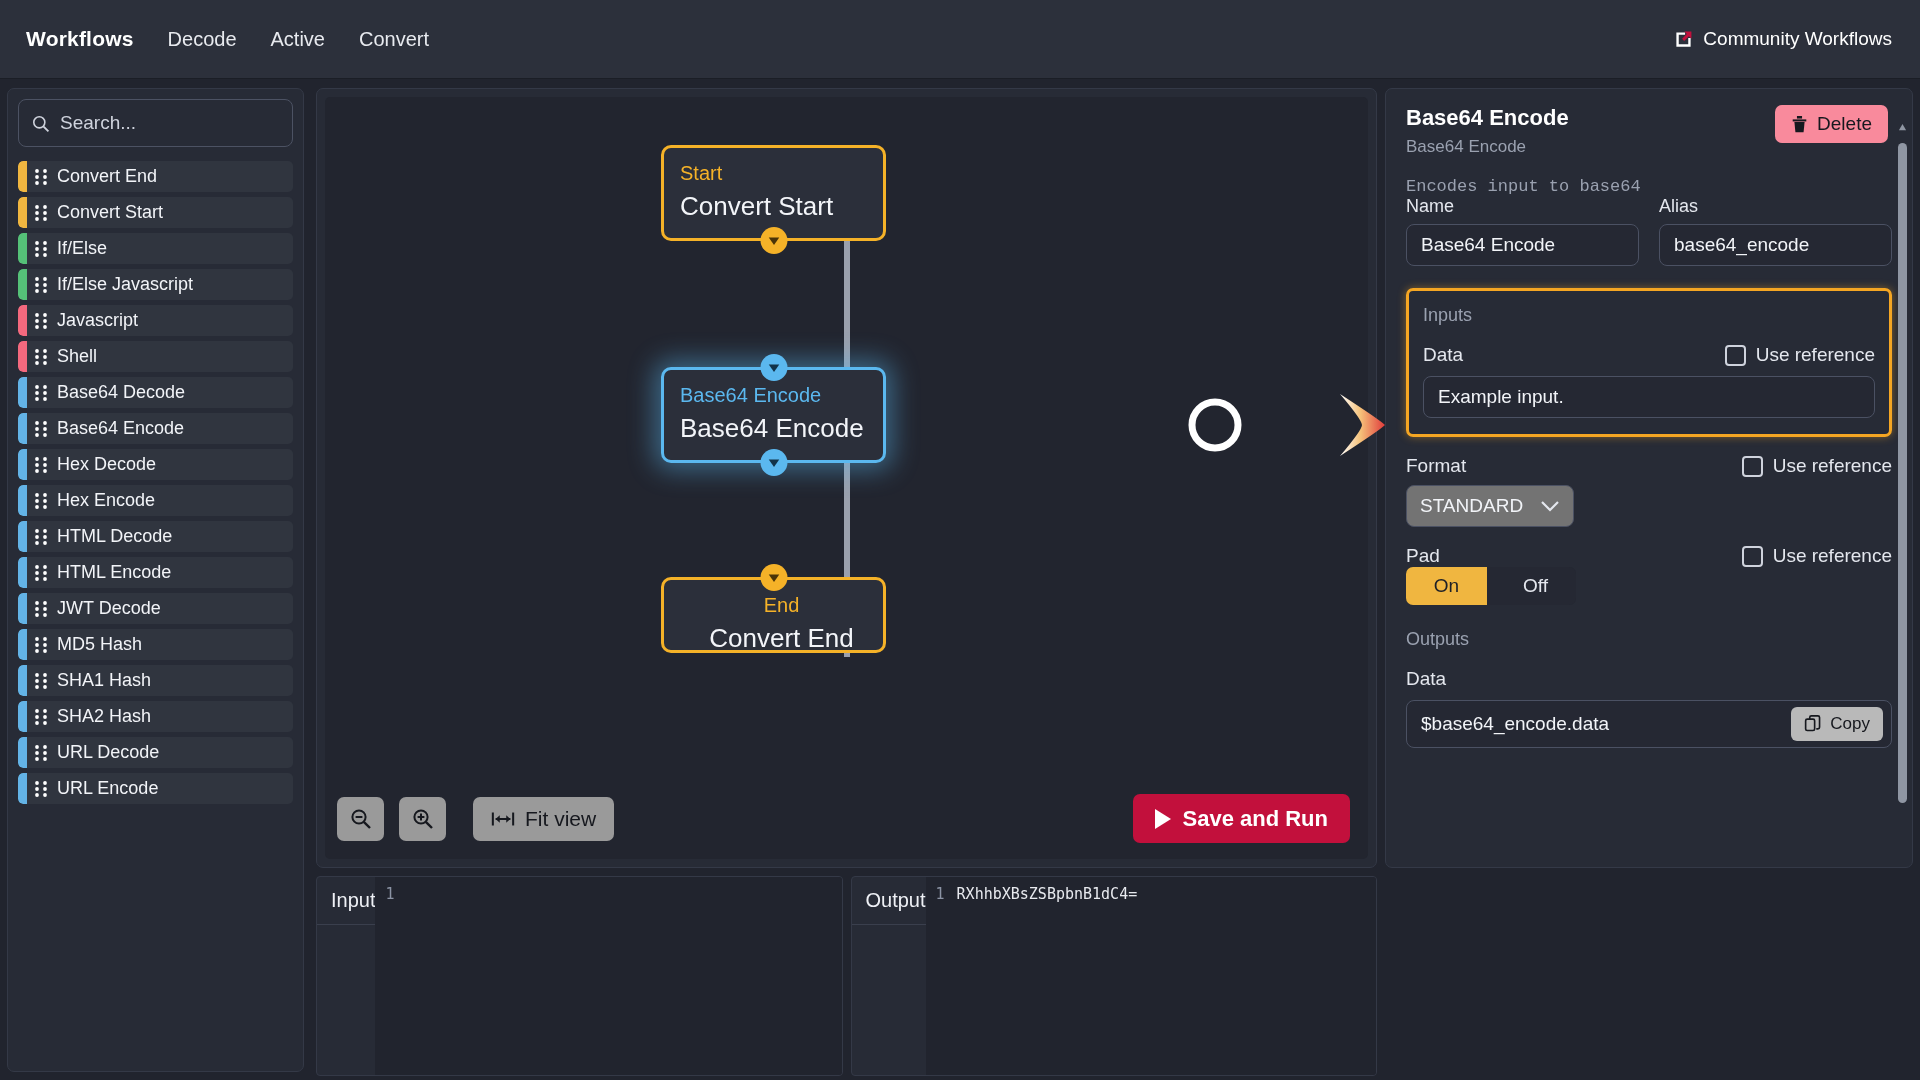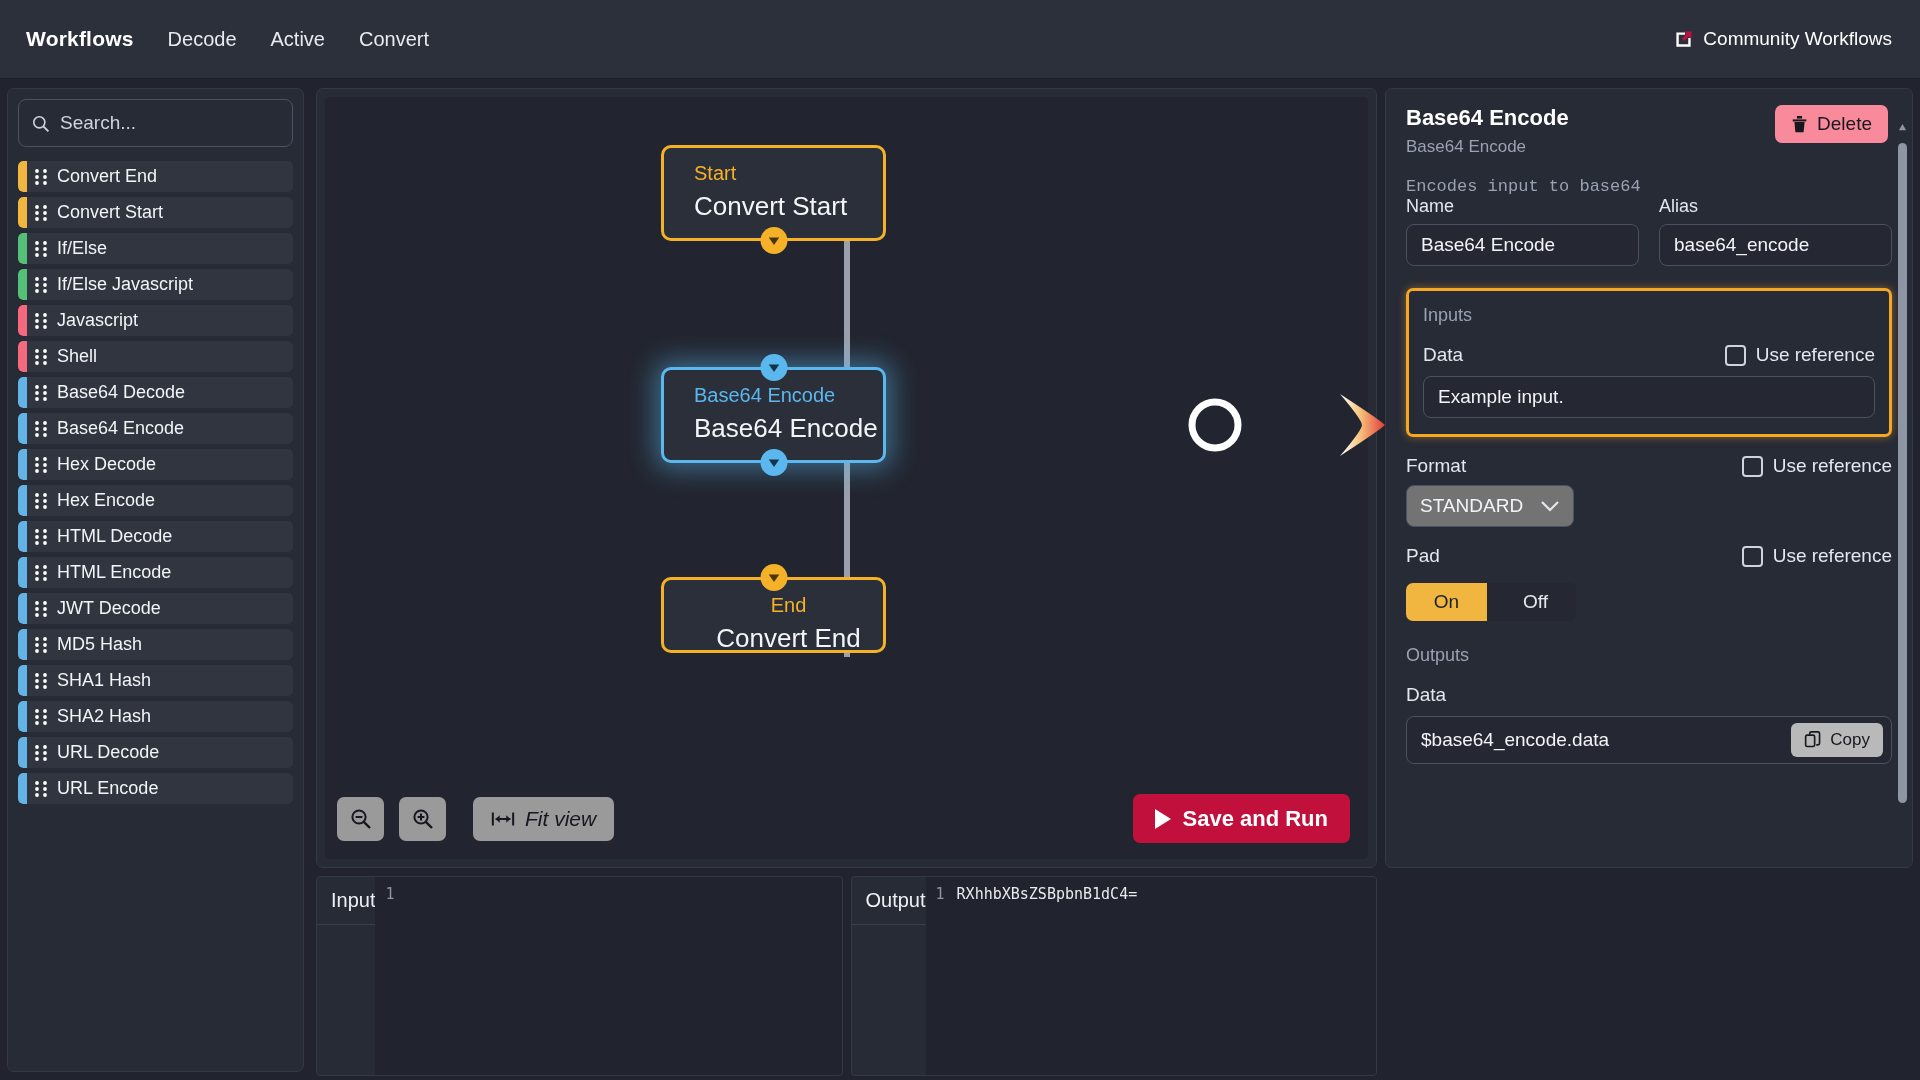--- a/index.html
+++ b/index.html
@@ -78,21 +78,21 @@
     padding: 8px;
   }
   #canvas {
     position: relative; width: 100%; height: 100%;
     background: #22252f; border-radius: 5px; overflow: hidden;
   }
   .flow-node {
     position: absolute;
     border-radius: 10px;
     background: #2b2f3a;
-    padding: 14px 0 0 30px;
+    padding: 14px 0 0 16px;
   }
   .flow-node.terminal { border: 3px solid #f5b228; }
   .flow-node.selected {
     border: 3px solid #5bb8ef;
     box-shadow: 0 0 26px 7px rgba(91,184,239,.45);
   }
   .node-kind { font-size: 20px; margin-bottom: 6px; }
   .node-kind.amber { color: #f5b228; }
   .node-kind.blue  { color: #5bb8ef; }
   .node-title { font-size: 26px; color: #f3f5f9; }
@@ -116,21 +116,21 @@
     position: absolute; bottom: 18px;
     width: 47px; height: 44px; background: #9a9a9a; border-radius: 7px;
     display: flex; align-items: center; justify-content: center; cursor: pointer;
   }
   .fit-btn {
     position: absolute; bottom: 18px; left: 148px;
     height: 44px; background: #9a9a9a; border-radius: 7px;
     display: flex; align-items: center; justify-content: center; gap: 10px;
     padding: 0 18px; cursor: pointer;
   }
-  .fit-btn span { font-size: 21px; color: #16181e; font-style: italic; }
+  .fit-btn span { font-size: 21px; color: #16181e; }
   .btn-ico { width: 24px; height: 24px; display: block; }
 
   .saverun {
     position: absolute; bottom: 16px; right: 18px;
     height: 49px; background: #c2103c; border-radius: 7px;
     display: flex; align-items: center; gap: 12px; padding: 0 22px;
     cursor: pointer;
   }
   .saverun span { font-size: 22px; color: #ffffff; font-weight: bold; }
   .play-tri {
@@ -208,21 +208,21 @@
   .select-box {
     width: 168px; height: 42px; background: #737373;
     border: 1px solid #4b5163; border-radius: 8px;
     display: flex; align-items: center; justify-content: space-between;
     padding: 0 13px; margin-top: 8px; cursor: pointer;
   }
   .select-box span { font-size: 19px; color: #f2f4f8; }
   .chev { width: 20px; height: 12px; display: block; }
 
   .toggle {
-    display: flex; margin-top: 16px; width: 170px; height: 38px;
+    display: flex; margin-top: 0; width: 170px; height: 38px;
     border-radius: 7px; overflow: hidden; background: #252833; gap: 8px;
   }
   .toggle div {
     flex: 1; display: flex; align-items: center; justify-content: center;
     font-size: 19px; cursor: pointer;
   }
   .toggle .on-act { background: #f0b640; color: #1d2027; }
   .toggle .off    { background: #252833; color: #e4e7ee; }
 
   .out-field {

